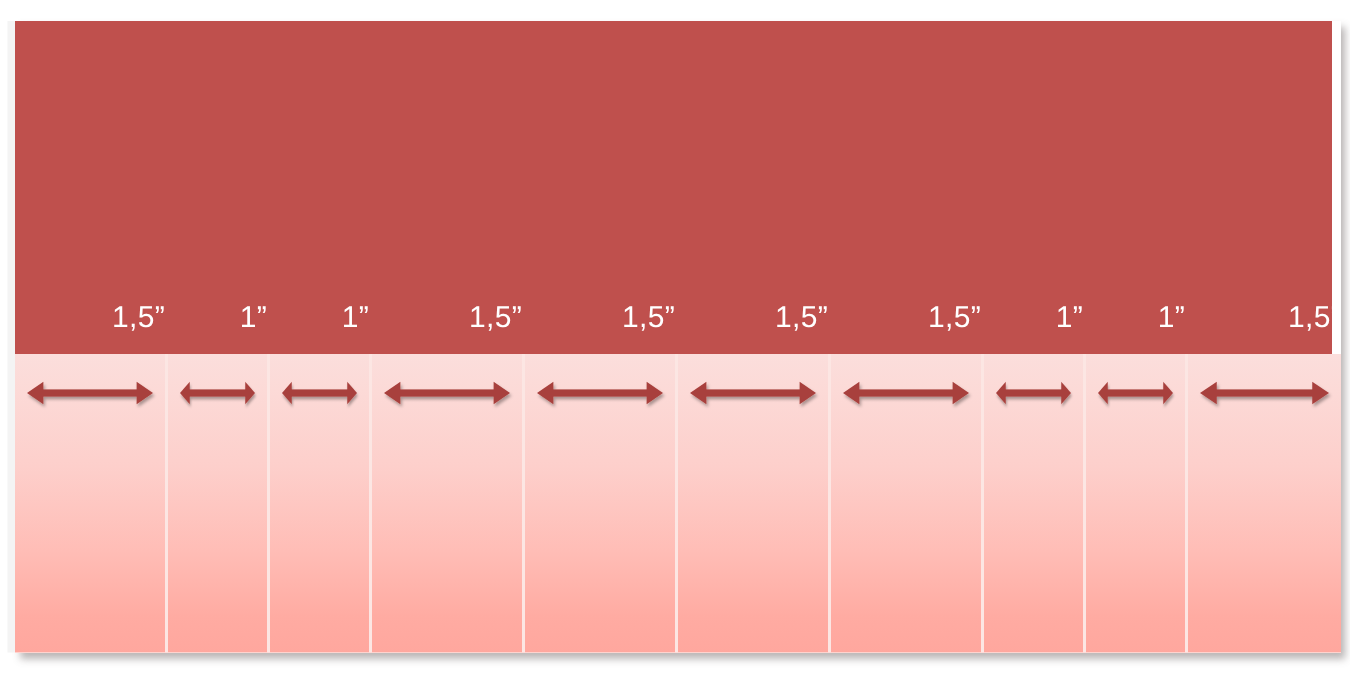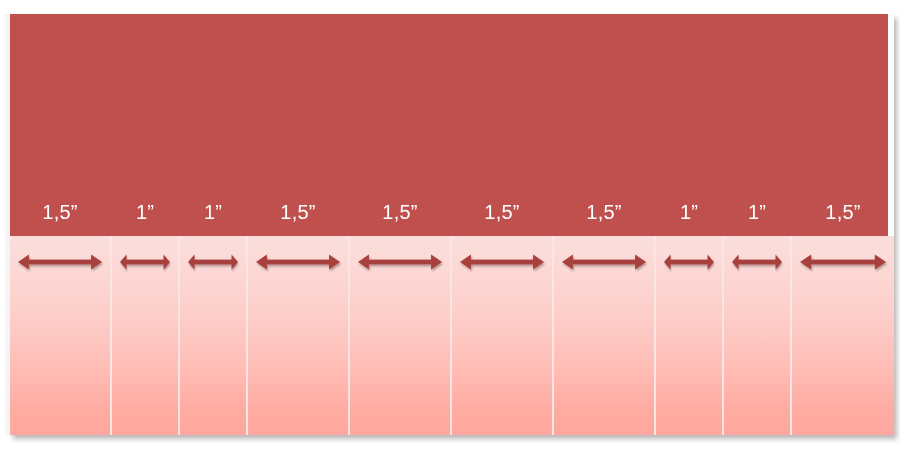--- a/index.html
+++ b/index.html
@@ -76,21 +76,21 @@
   .segment:last-child {
     border-right: none;
   }
 
   
   .seg-label {
     position: absolute;
     left: 0;
     right: 0;
     top: -36px;
-    text-align: center;
+    text-align: right;
     color: #ffffff;
     font-size: 20px;
     font-family: "Liberation Sans", sans-serif;
     line-height: 24px;
     letter-spacing: 0.2px;
     white-space: nowrap;
     user-select: none;
   }
 
   

